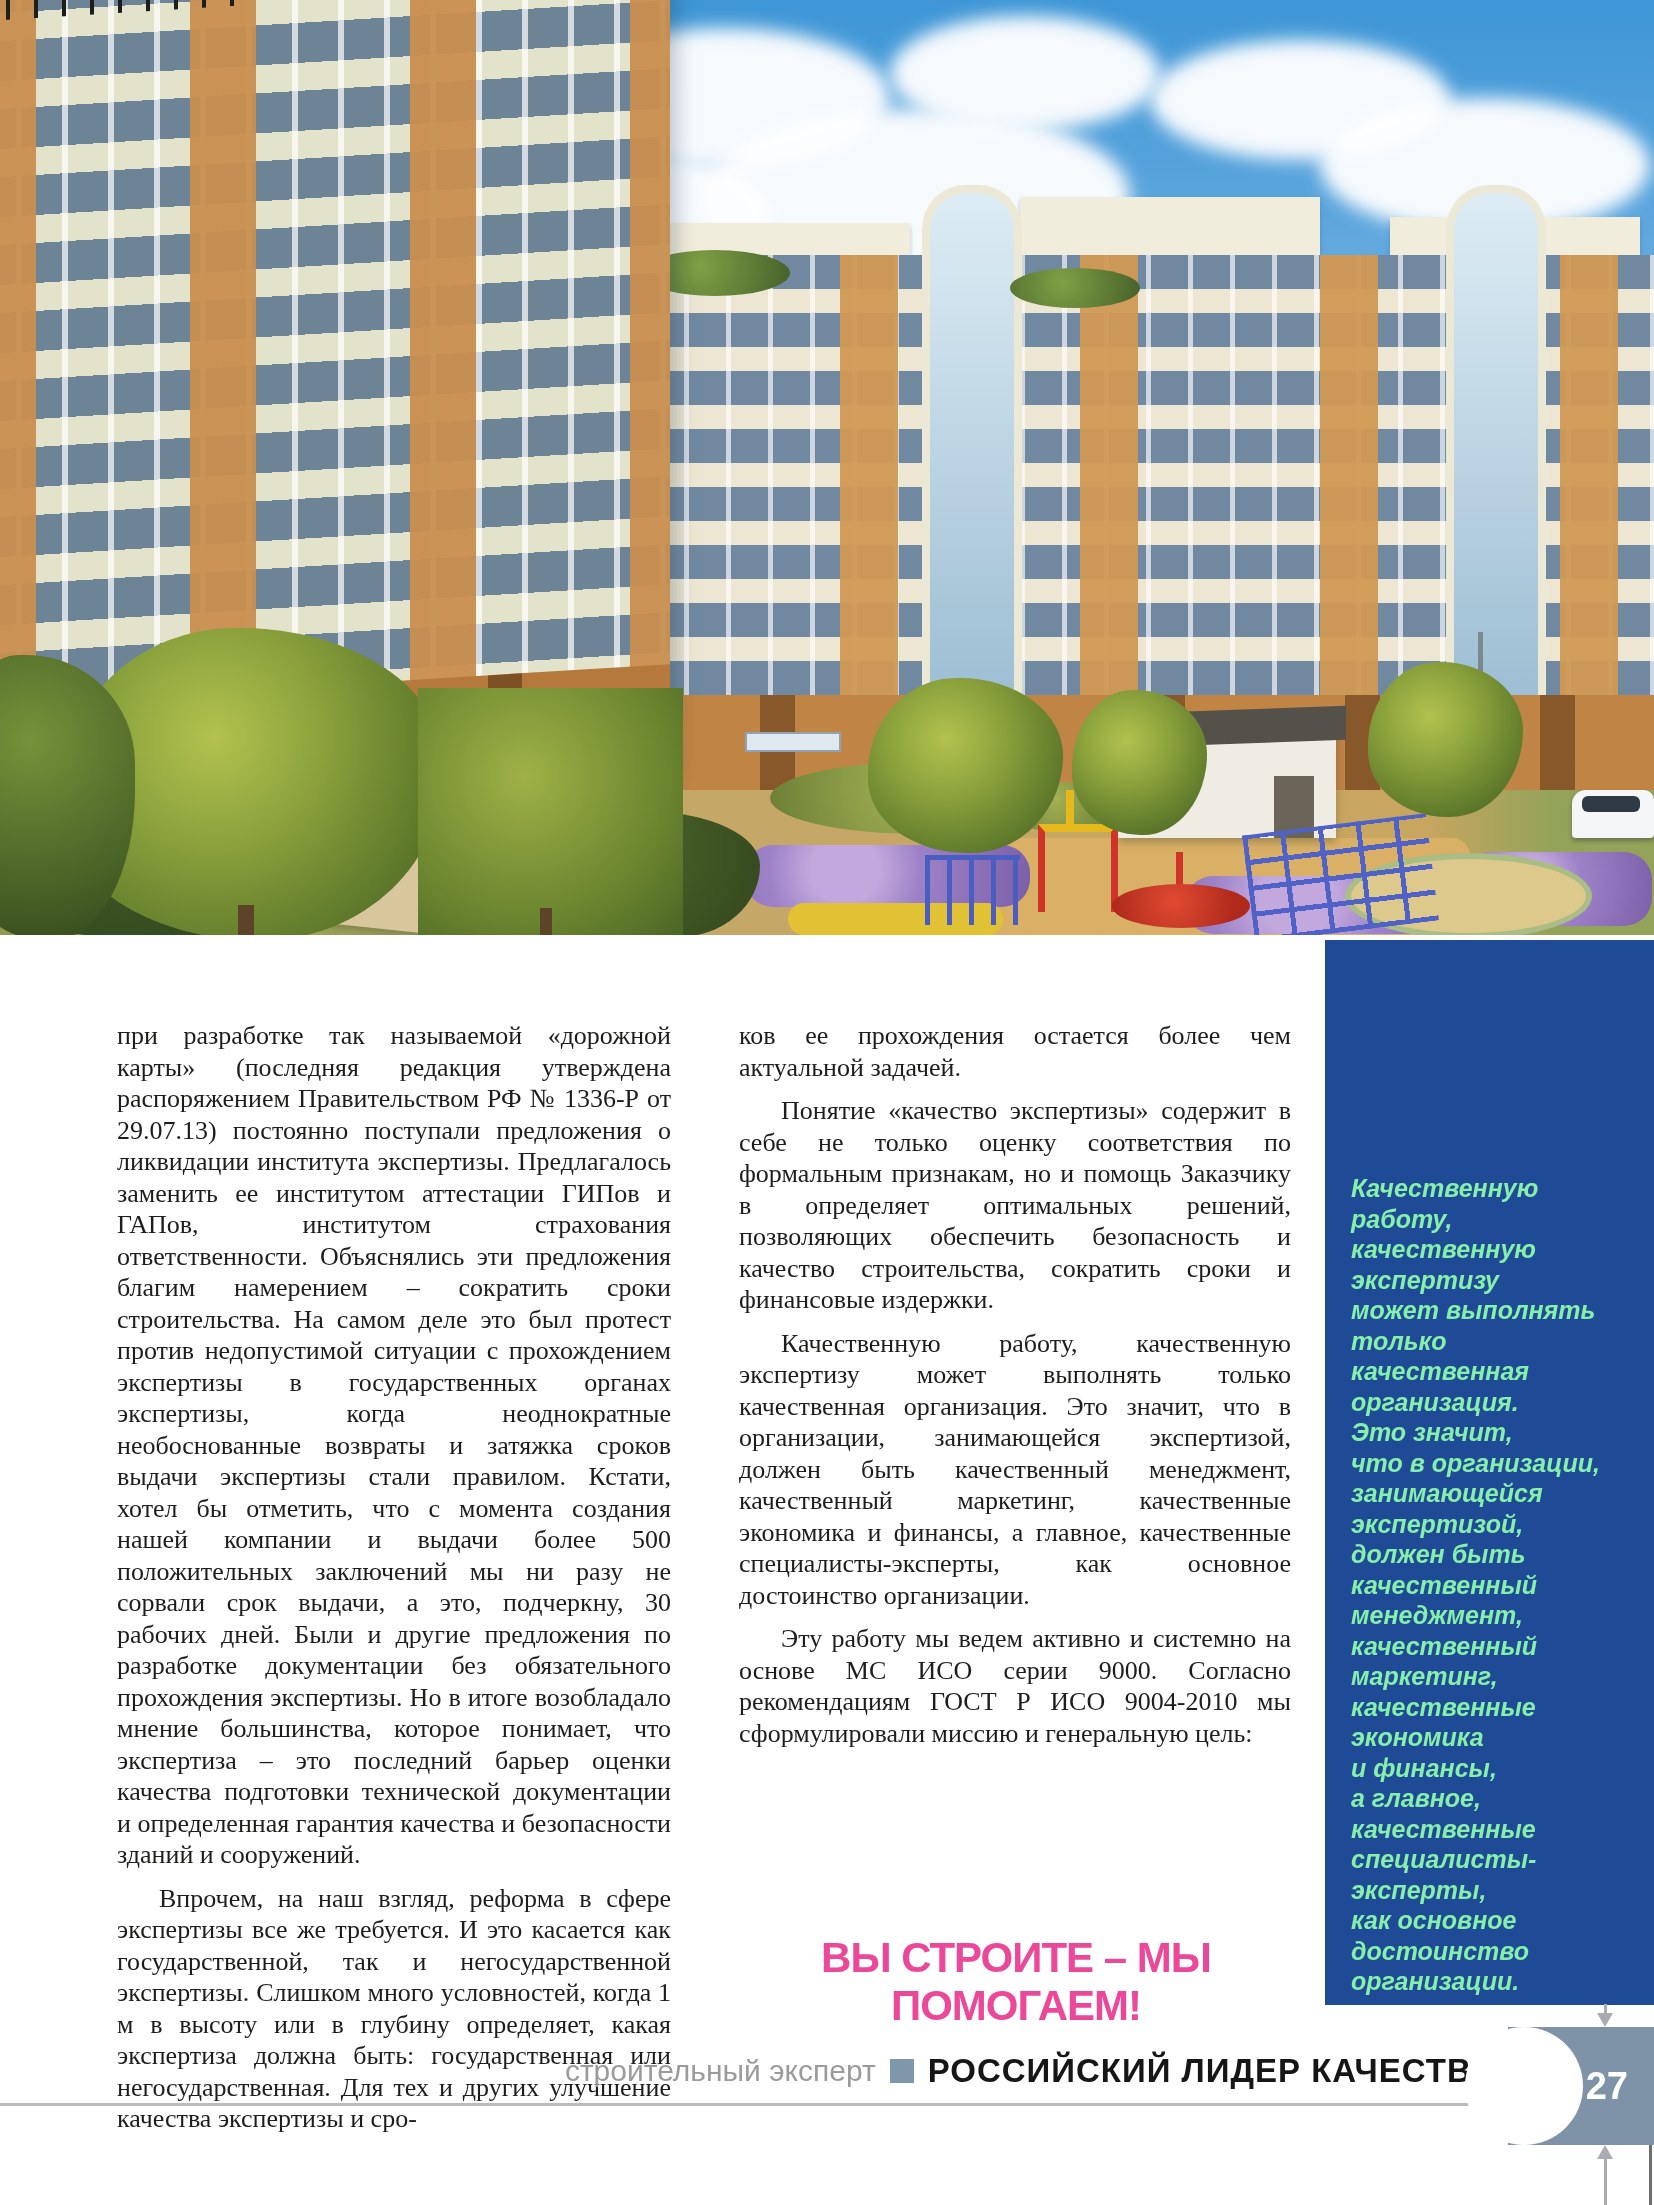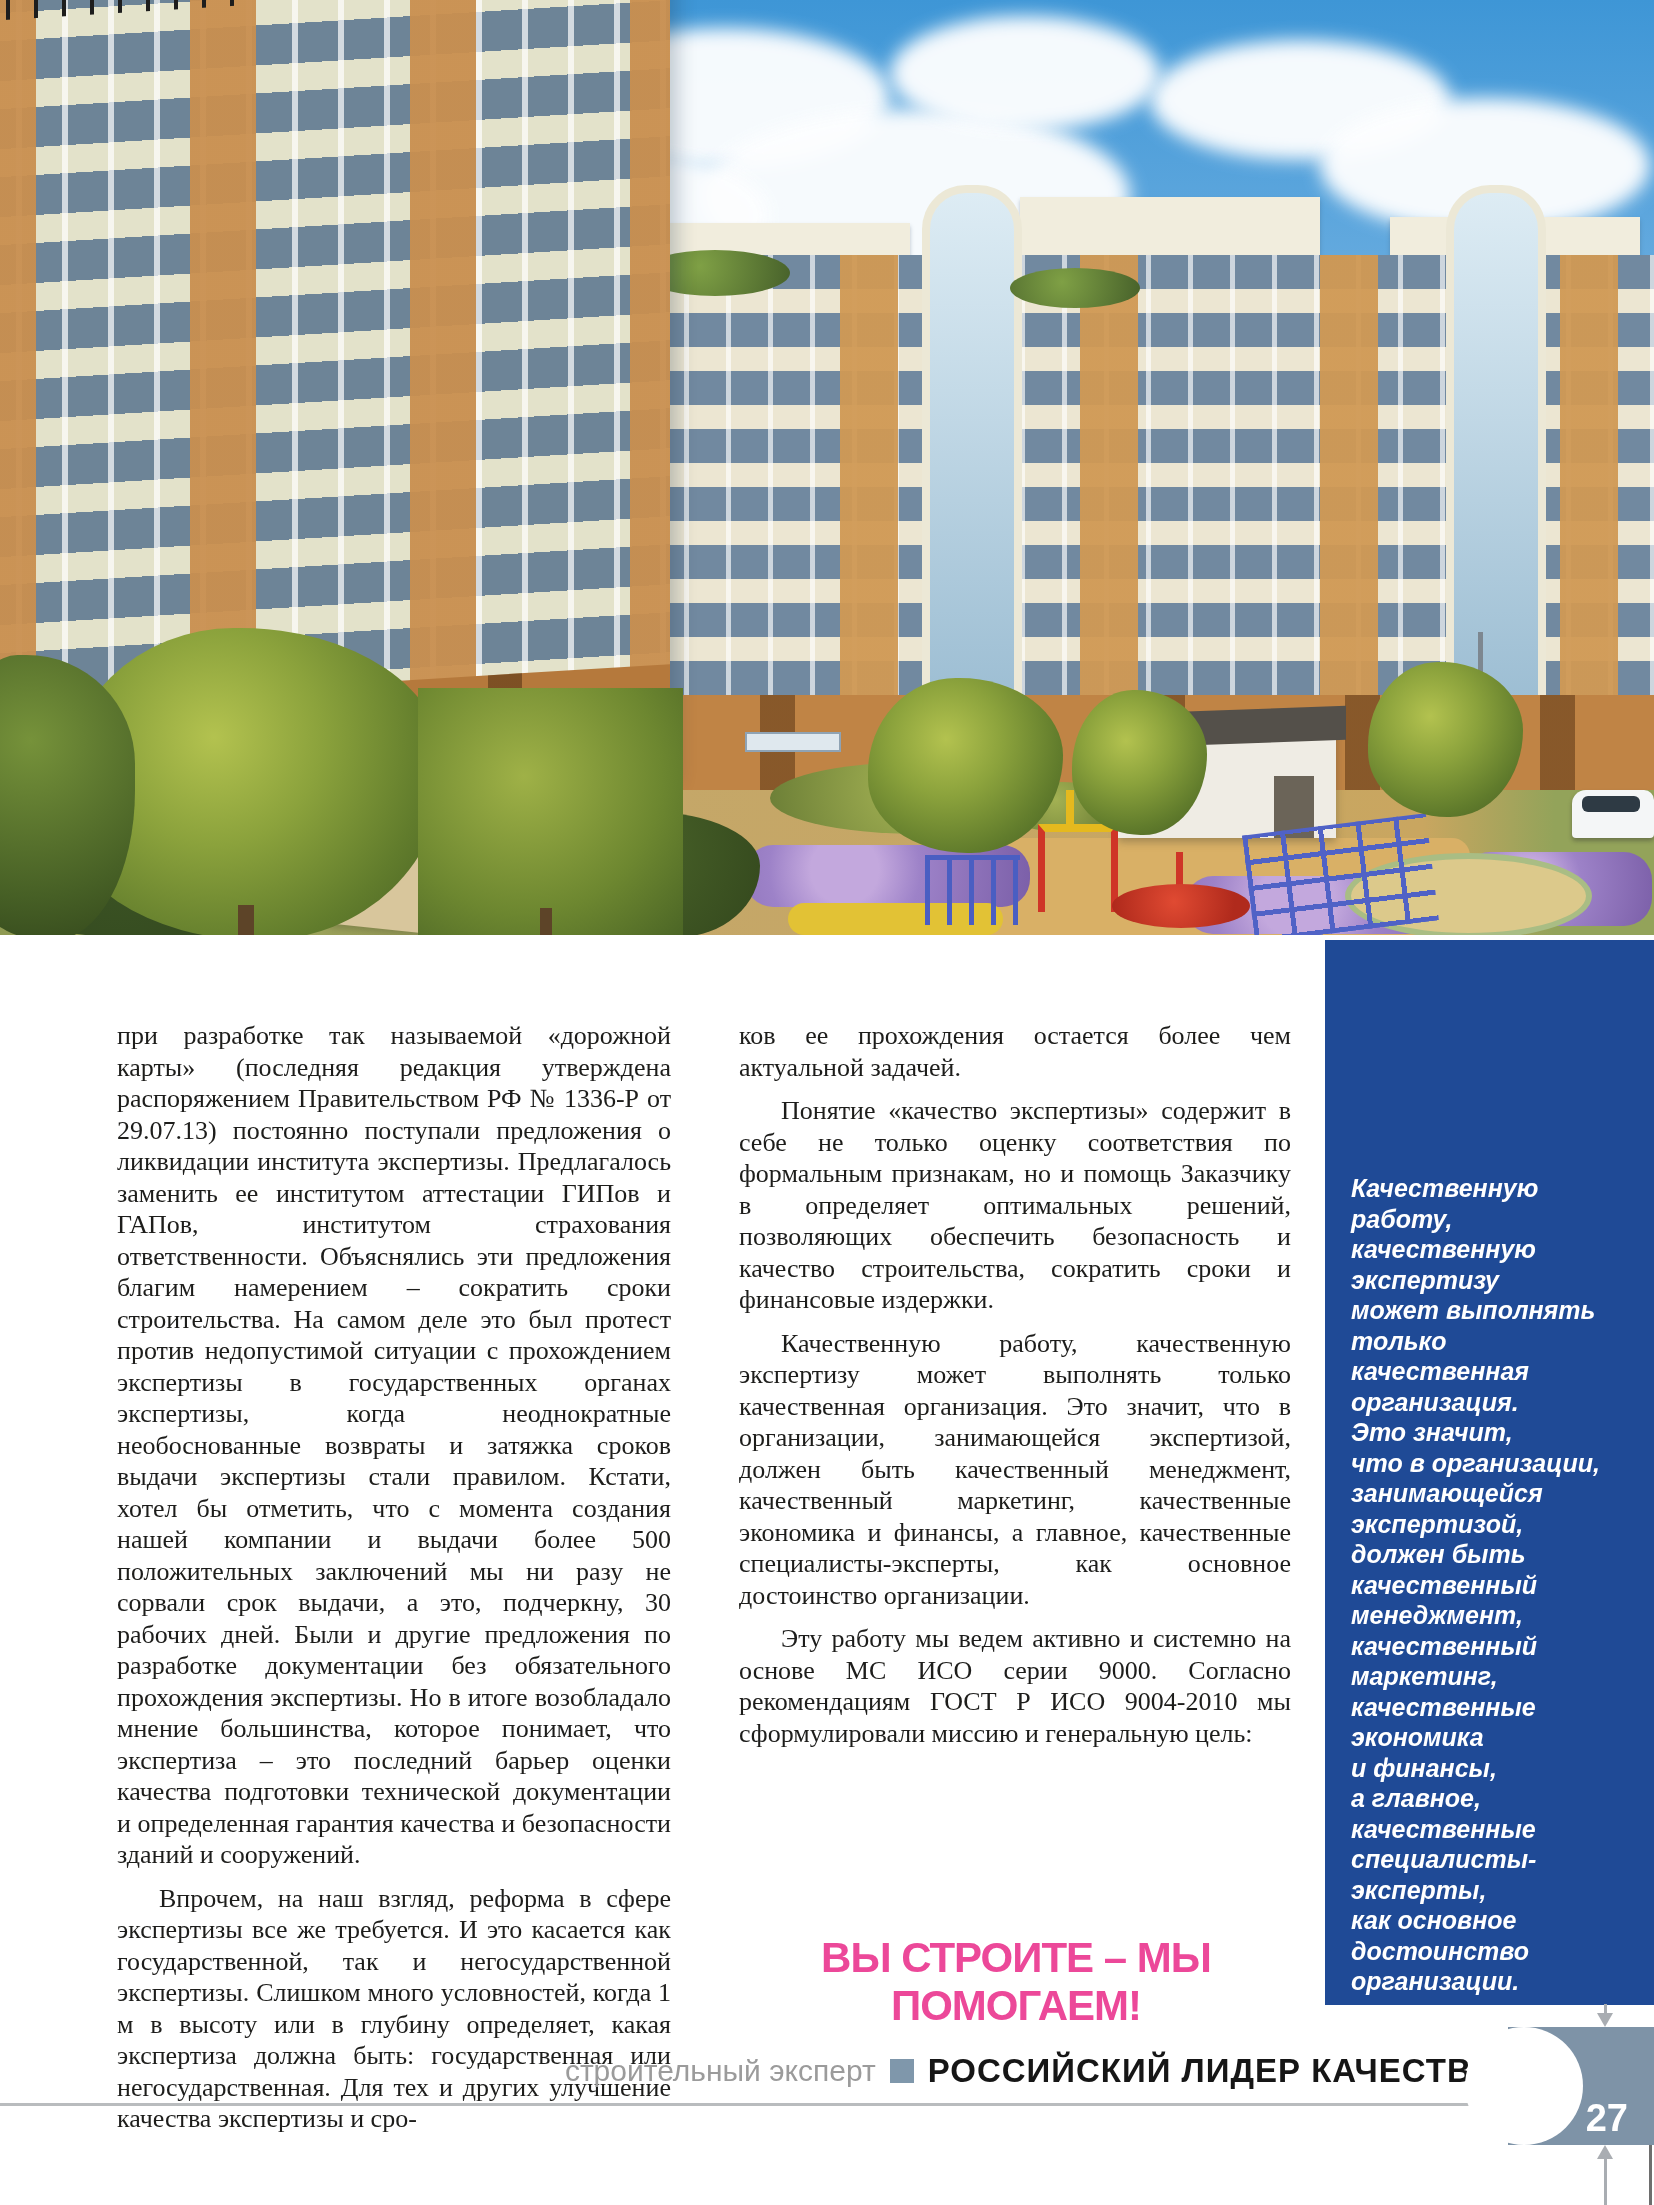--- a/index.html
+++ b/index.html
@@ -103,21 +103,21 @@
   .auto-win{position:absolute;left:10px;top:6px;width:58px;height:16px;background:#2e3a44;border-radius:6px;}
   .sign{position:absolute;background:#dfe8ee;border:2px solid #8fa3b4;}
   .sg1{left:432px;top:752px;width:112px;height:20px;} .sg2{left:745px;top:732px;width:92px;height:16px;}
 
   
   .sidebar{position:absolute;left:1325px;top:940px;width:329px;height:1065px;background:#1f4a96;}
   .sb-caption{position:absolute;left:26px;top:22px;width:280px;white-space:pre-line;
     font-family:"Liberation Sans",sans-serif;font-style:italic;font-size:26px;line-height:36px;color:#b9c6e6;}
   .sb-quote{position:absolute;left:26px;top:233px;width:285px;white-space:pre-line;
     font-family:"Liberation Sans",sans-serif;font-style:italic;font-weight:bold;
-    font-size:25px;line-height:30.5px;color:#ffffff;}
+    font-size:25px;line-height:30.5px;color:#86efac;}
 
   
   .col{position:absolute;top:1008px;font-size:26px;line-height:31.5px;text-align:justify;}
   .col p{margin:12px;}
   .col p.ind{text-indent:42px;}
   .col-left{left:105px;width:578px;}
   .col-right{left:727px;width:576px;}
 
   
   .mission{position:absolute;left:732px;top:1658px;width:578px;height:256px;background:#e2e3e5;
@@ -133,21 +133,21 @@
   .footer-rule{position:absolute;left:0;top:2103px;width:1528px;height:3px;background:#b9bcbe;}
   .footer{position:absolute;top:2052px;left:0;width:1495px;display:flex;justify-content:flex-end;
     align-items:center;font-family:"Liberation Sans",sans-serif;}
   .fmag{font-size:30px;color:#9b9b9b;}
   .fsq{display:inline-block;width:24px;height:24px;background:#7f97ab;margin:0 14px;}
   .fhead{font-size:33px;font-weight:bold;color:#161616;letter-spacing:1px;}
 
   .pagebox{position:absolute;left:1508px;top:2027px;width:146px;height:118px;background:#7e93a7;}
   .notch{position:absolute;left:-43px;top:0;width:118px;height:118px;border-radius:50%;background:#ffffff;}
   .pnum{position:absolute;right:26px;top:0;height:130px;line-height:118px;
-    font-family:"Liberation Sans",sans-serif;font-weight:bold;font-size:38px;color:#ffffff;margin-top:32px;}
+    font-family:"Liberation Sans",sans-serif;font-weight:bold;font-size:38px;color:#ffffff;}
 
   .arr-line{position:absolute;background:#a9adb2;width:3px;}
   .al-top{left:1604px;top:2004px;height:10px;}
   .al-bot{left:1604px;top:2159px;height:46px;}
   .arr-head{position:absolute;width:0;height:0;border-left:8px solid transparent;border-right:8px solid transparent;}
   .ah-down{left:1597px;top:2013px;border-top:14px solid #a9adb2;}
   .ah-up{left:1597px;top:2145px;border-bottom:14px solid #a9adb2;}
   .edge-line{position:absolute;left:1649px;top:2145px;width:3px;height:60px;background:#6e6e6e;}
 </style>
 </head>

